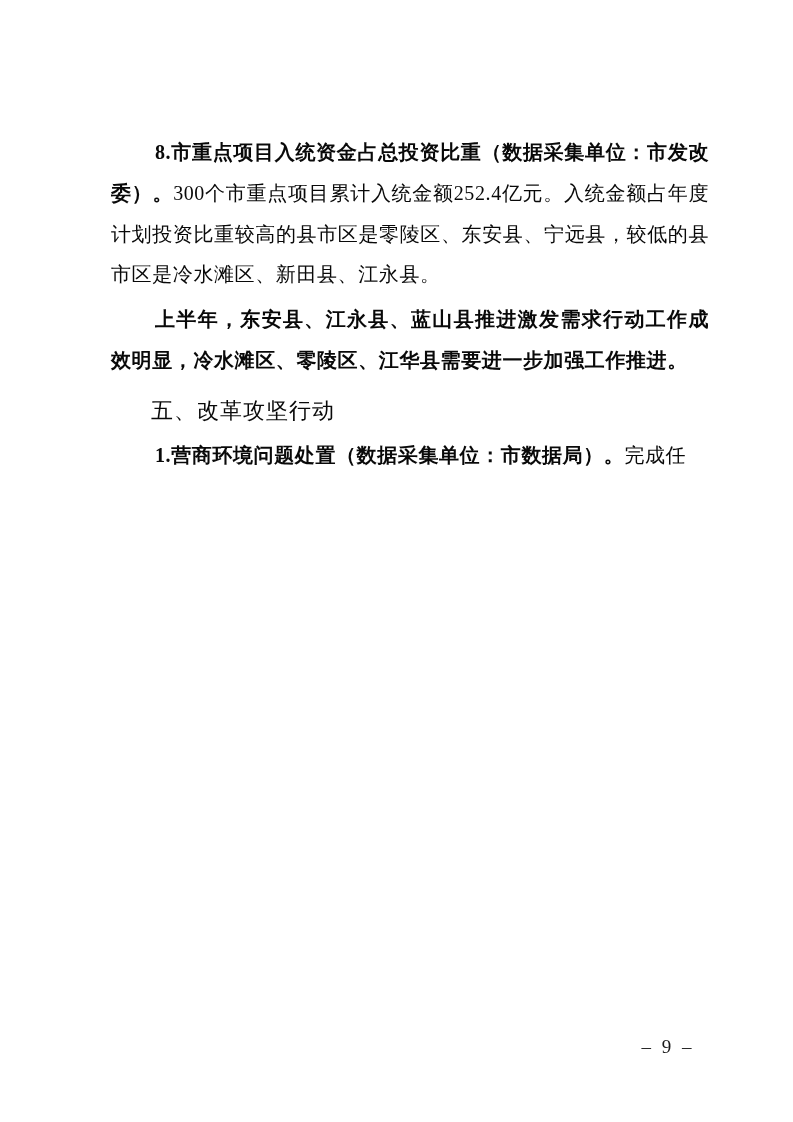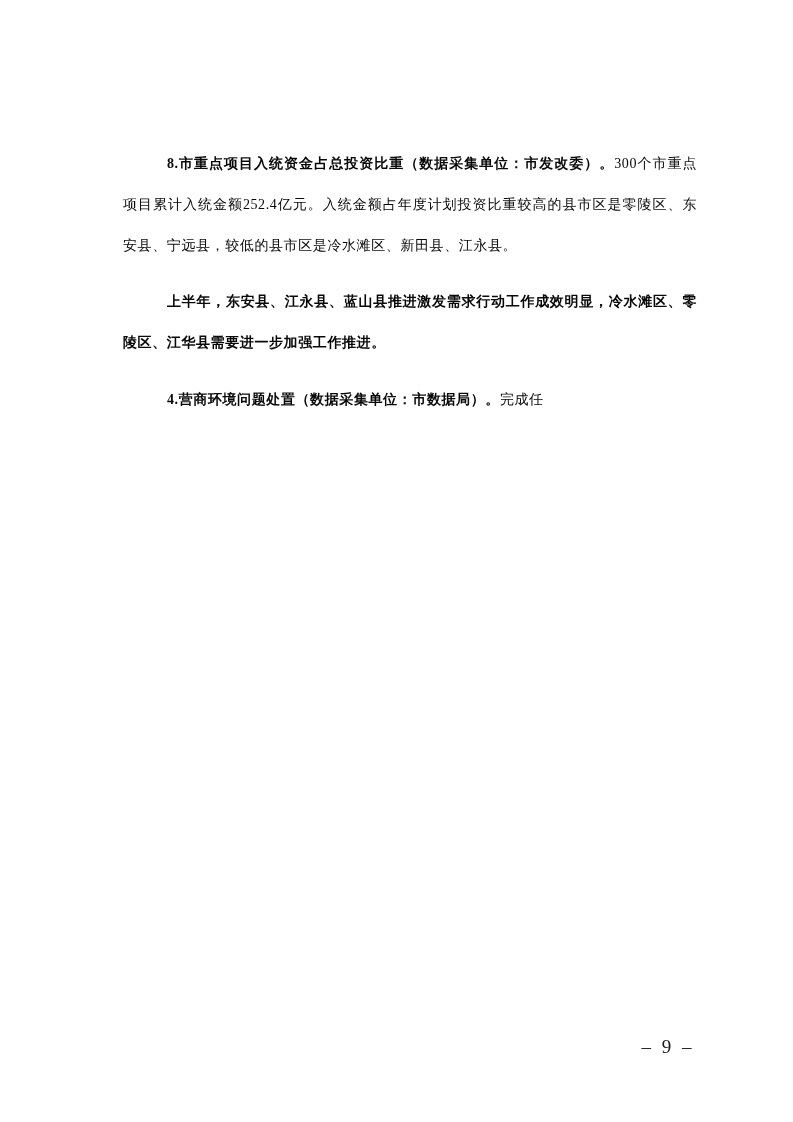--- a/index.html
+++ b/index.html
@@ -16,22 +16,22 @@
     color: #090909;
     font-family: "Liberation Serif", serif;
   }
   .content {
     position: absolute;
     left: 107px;
     top: 128px;
     width: 606px;
   }
   .para {
-    margin: 16px;
-    font-size: 14px;
+    margin: 4px;
+    font-size: 20px;
     line-height: 40.75px;
     text-align: justify;
     text-indent: 44px;
     letter-spacing: 0.6px;
     word-break: break-all;
   }
   .para .lead {
     font-weight: 700;
   }
   .para .rest {
@@ -62,22 +62,23 @@
 <body>
 
 <div class="page">
   <div class="content">
 
     <p class="para"><span class="lead">8.市重点项目入统资金占总投资比重（数据采集单位：市发改委）。</span><span class="rest">300个市重点项目累计入统金额252.4亿元。入统金额占年度计划投资比重较高的县市区是零陵区、东安县、宁远县，较低的县市区是冷水滩区、新田县、江永县。</span></p>
 
 
     <p class="para"><span class="lead">上半年，东安县、江永县、蓝山县推进激发需求行动工作成效明显，冷水滩区、零陵区、江华县需要进一步加强工作推进。</span><span class="rest"></span></p>
 
+    <h2 class="section-heading">五、改革攻坚行动</h2>
 
 
 
 
-    <p class="para"><span class="lead">4.营商环境问题处置（数据采集单位：市数据局）。</span><span class="rest">完成任</span></p>
+    <p class="para"><span class="lead">1.营商环境问题处置（数据采集单位：市数据局）。</span><span class="rest">完成任</span></p>
 
   </div>
 
   <div class="page-number">– 9 –</div>
 </div>
 
 </body></html>

